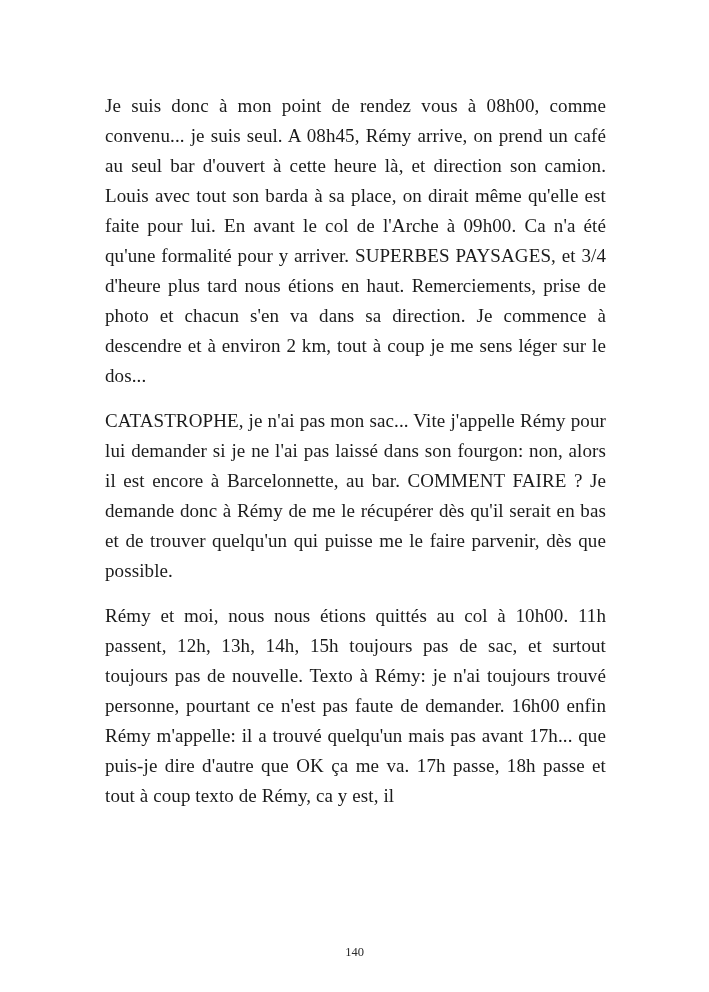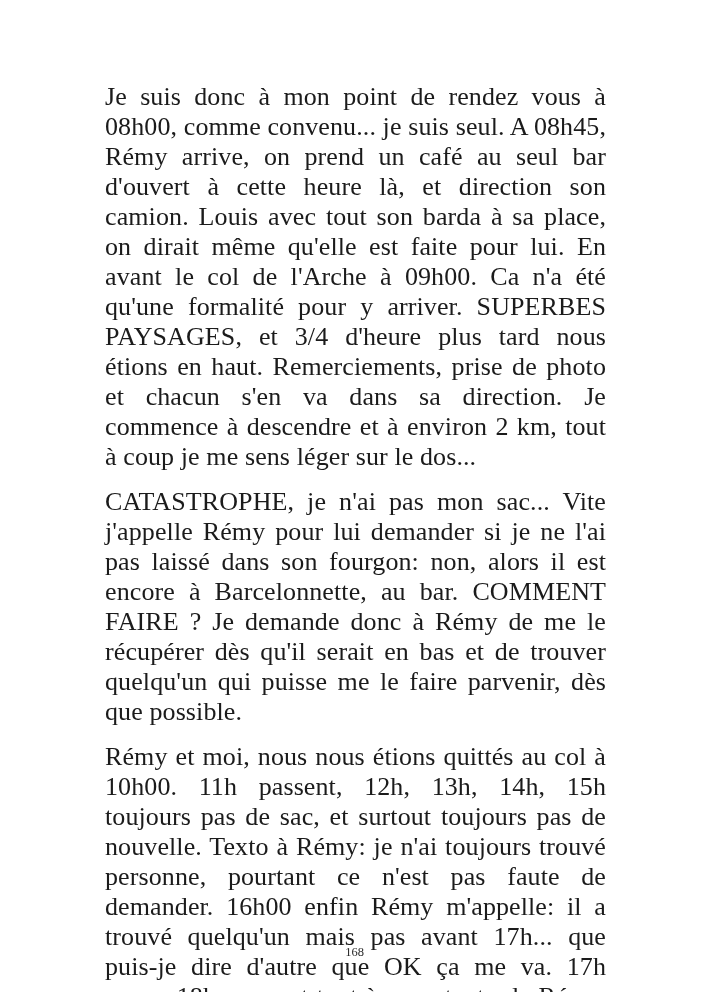--- a/index.html
+++ b/index.html
@@ -15,22 +15,22 @@
     font-family: "Liberation Serif", "DejaVu Serif", serif;
     color: #1b1b1b;
   }
   .page {
     position: absolute;
     top: 82px;
     left: 105px;
     width: 501px;
   }
   .page p {
-    margin: 0 0 15px 0;
-    font-size: 26px;
+    margin: 9px 0 15px 0;
+    font-size: 19px;
     line-height: 30px;
     text-align: justify;
     text-justify: inter-word;
     letter-spacing: 0.1px;
   }
   .page-number {
     position: absolute;
     bottom: 32px;
     left: 0;
     width: 100%;
@@ -41,13 +41,13 @@
 </style>
 </head>
 <body>
 
 <div class="page">
   <p>Je suis donc à mon point de rendez vous à 08h00, comme convenu... je suis seul. A 08h45, Rémy arrive, on prend un café au seul bar d'ouvert à cette heure là, et direction son camion. Louis avec tout son barda à sa place, on dirait même qu'elle est faite pour lui. En avant le col de l'Arche à 09h00. Ca n'a été qu'une formalité pour y arriver. SUPERBES PAYSAGES, et 3/4 d'heure plus tard nous étions en haut. Remerciements, prise de photo et chacun s'en va dans sa direction. Je commence à descendre et à environ 2 km, tout à coup je me sens léger sur le dos...</p>
   <p>CATASTROPHE, je n'ai pas mon sac... Vite j'appelle Rémy pour lui demander si je ne l'ai pas laissé dans son fourgon: non, alors il est encore à Barcelonnette, au bar. COMMENT FAIRE ? Je demande donc à Rémy de me le récupérer dès qu'il serait en bas et de trouver quelqu'un qui puisse me le faire parvenir, dès que possible.</p>
   <p>Rémy et moi, nous nous étions quittés au col à 10h00. 11h passent, 12h, 13h, 14h, 15h toujours pas de sac, et surtout toujours pas de nouvelle. Texto à Rémy: je n'ai toujours trouvé personne, pourtant ce n'est pas faute de demander. 16h00 enfin Rémy m'appelle: il a trouvé quelqu'un mais pas avant 17h... que puis-je dire d'autre que OK ça me va. 17h passe, 18h passe et tout à coup texto de Rémy, ca y est, il</p>
 </div>
 
-<div class="page-number">168</div>
+<div class="page-number">140</div>
 
 </body></html>

